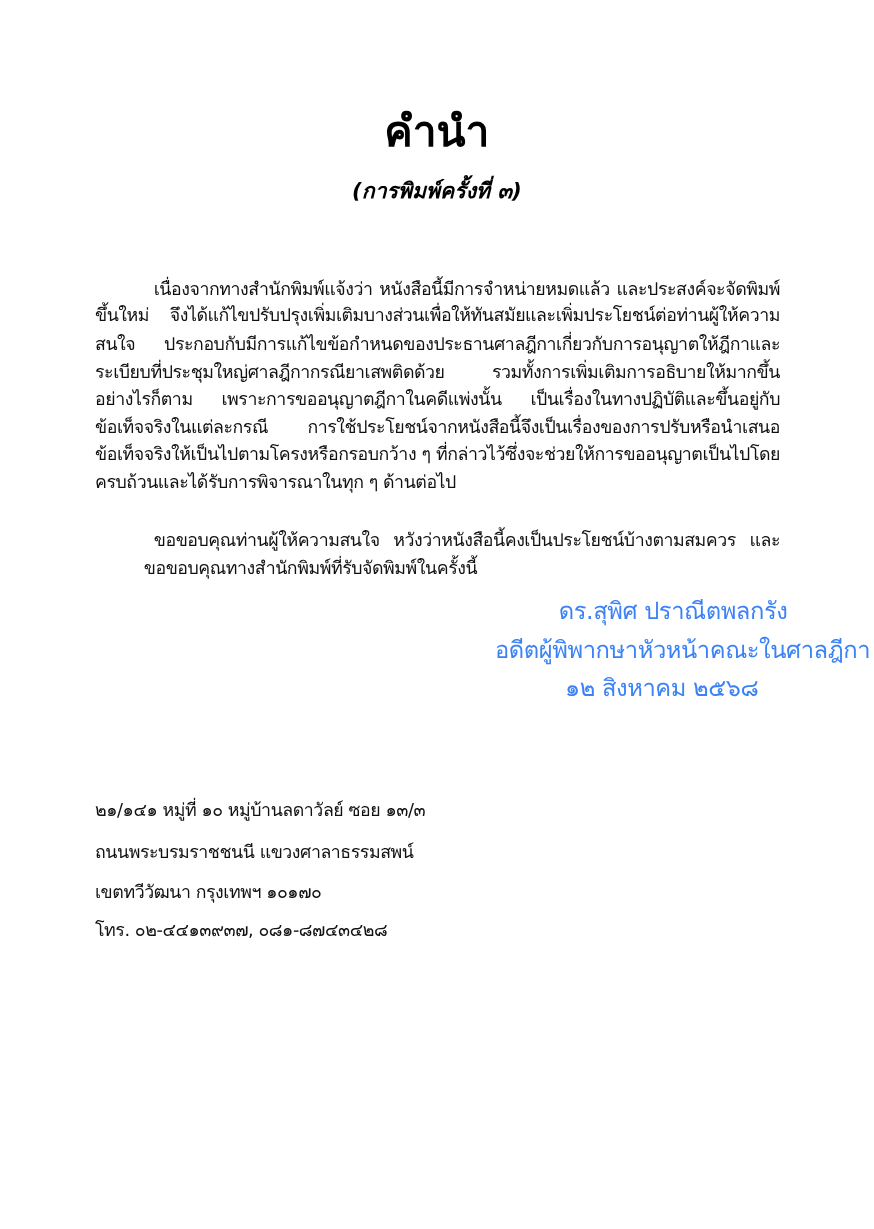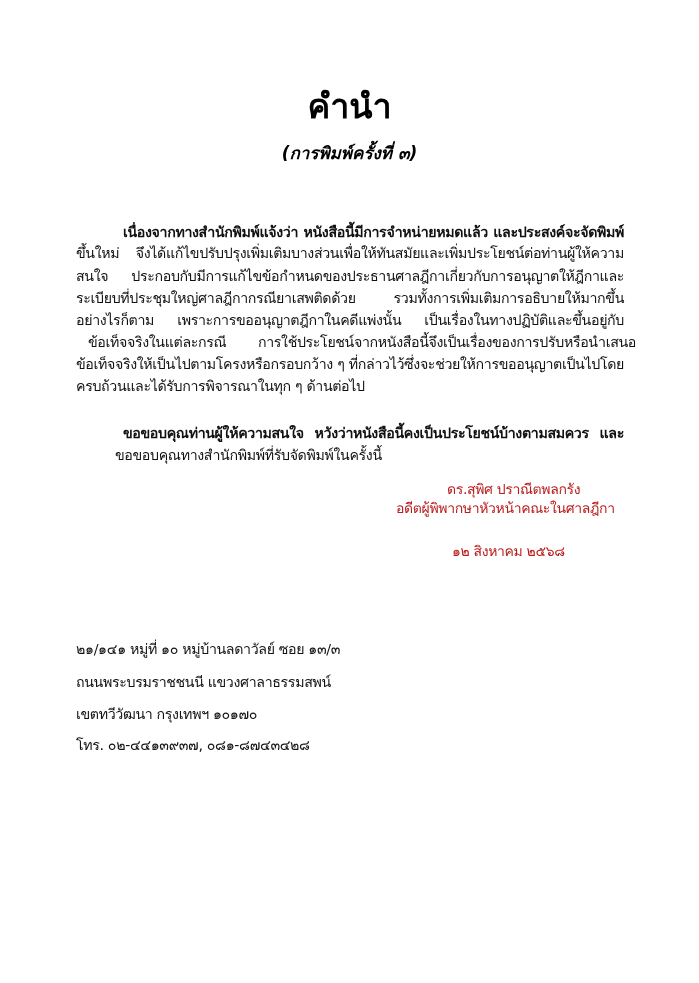--- a/index.html
+++ b/index.html
@@ -53,29 +53,28 @@
       letter-spacing: -0.35px;
       color: #111111;
     }
     .line.justify {
       text-align: justify;
       text-align-last: justify;
     }
     .indent {
       left: 123px;
       width: 501px;
-      font-weight: bold;
     }
     .sig {
       position: absolute;
-      font-size: 14px;
+      font-size: 19px;
       line-height: 22px;
       white-space: nowrap;
       letter-spacing: -0.35px;
-      color: #b91c1c;
+      color: #3b82f6;
     }
     .addr {
       position: absolute;
       left: 76px;
       font-size: 14.2px;
       line-height: 22px;
       white-space: nowrap;
       letter-spacing: -0.35px;
       color: #111111;
     }
@@ -87,33 +86,33 @@
 
   <div class="title">คำนำ</div>
   <div class="subtitle">(การพิมพ์ครั้งที่ ๓)</div>
 
   <div>
     <div class="line justify indent" style="top:221px;">เนื่องจากทางสำนักพิมพ์แจ้งว่า หนังสือนี้มีการจำหน่ายหมดแล้ว และประสงค์จะจัดพิมพ์</div>
     <div class="line justify" style="top:243px;font-family:Liberation Mono, monospace;">ขึ้นใหม่ จึงได้แก้ไขปรับปรุงเพิ่มเติมบางส่วนเพื่อให้ทันสมัยและเพิ่มประโยชน์ต่อท่านผู้ให้ความ</div>
     <div class="line justify" style="top:265px;">สนใจ ประกอบกับมีการแก้ไขข้อกำหนดของประธานศาลฎีกาเกี่ยวกับการอนุญาตให้ฎีกาและ</div>
     <div class="line justify" style="top:287px;">ระเบียบที่ประชุมใหญ่ศาลฎีกากรณียาเสพติดด้วย รวมทั้งการเพิ่มเติมการอธิบายให้มากขึ้น</div>
     <div class="line justify" style="top:309px;">อย่างไรก็ตาม เพราะการขออนุญาตฎีกาในคดีแพ่งนั้น เป็นเรื่องในทางปฏิบัติและขึ้นอยู่กับ</div>
-    <div class="line justify" style="top:331px;margin-left:12px;">ข้อเท็จจริงในแต่ละกรณี การใช้ประโยชน์จากหนังสือนี้จึงเป็นเรื่องของการปรับหรือนำเสนอ</div>
+    <div class="line justify" style="top:331px;">ข้อเท็จจริงในแต่ละกรณี การใช้ประโยชน์จากหนังสือนี้จึงเป็นเรื่องของการปรับหรือนำเสนอ</div>
     <div class="line justify" style="top:353px;">ข้อเท็จจริงให้เป็นไปตามโครงหรือกรอบกว้าง ๆ ที่กล่าวไว้ซึ่งจะช่วยให้การขออนุญาตเป็นไปโดย</div>
     <div class="line" style="top:375px;">ครบถ้วนและได้รับการพิจารณาในทุก ๆ ด้านต่อไป</div>
   </div>
 
   <div>
     <div class="line justify indent" style="top:422px;">ขอขอบคุณท่านผู้ให้ความสนใจ หวังว่าหนังสือนี้คงเป็นประโยชน์บ้างตามสมควร และ</div>
     <div class="line" style="top:444px;margin-left:39px;">ขอขอบคุณทางสำนักพิมพ์ที่รับจัดพิมพ์ในครั้งนี้</div>
   </div>
 
   <div>
     <div class="sig" style="left:447px; top:478px;">ดร.สุพิศ ปราณีตพลกรัง</div>
-    <div class="sig" style="left:396px; top:497px;text-align:right;">อดีตผู้พิพากษาหัวหน้าคณะในศาลฎีกา</div>
+    <div class="sig" style="left:396px; top:509px;text-align:right;">อดีตผู้พิพากษาหัวหน้าคณะในศาลฎีกา</div>
     <div class="sig" style="left:452px; top:540px;">๑๒ สิงหาคม ๒๕๖๘</div>
   </div>
 
   <div>
     <div class="addr" style="top:638px;">๒๑/๑๔๑ หมู่ที่ ๑๐ หมู่บ้านลดาวัลย์ ซอย ๑๓/๓</div>
     <div class="addr" style="top:671px;text-align:center;">ถนนพระบรมราชชนนี แขวงศาลาธรรมสพน์</div>
     <div class="addr" style="top:703px;">เขตทวีวัฒนา กรุงเทพฯ ๑๐๑๗๐</div>
     <div class="addr" style="top:734px;">โทร. ๐๒-๔๔๑๓๙๓๗, ๐๘๑-๘๗๔๓๔๒๘</div>
   </div>
 

